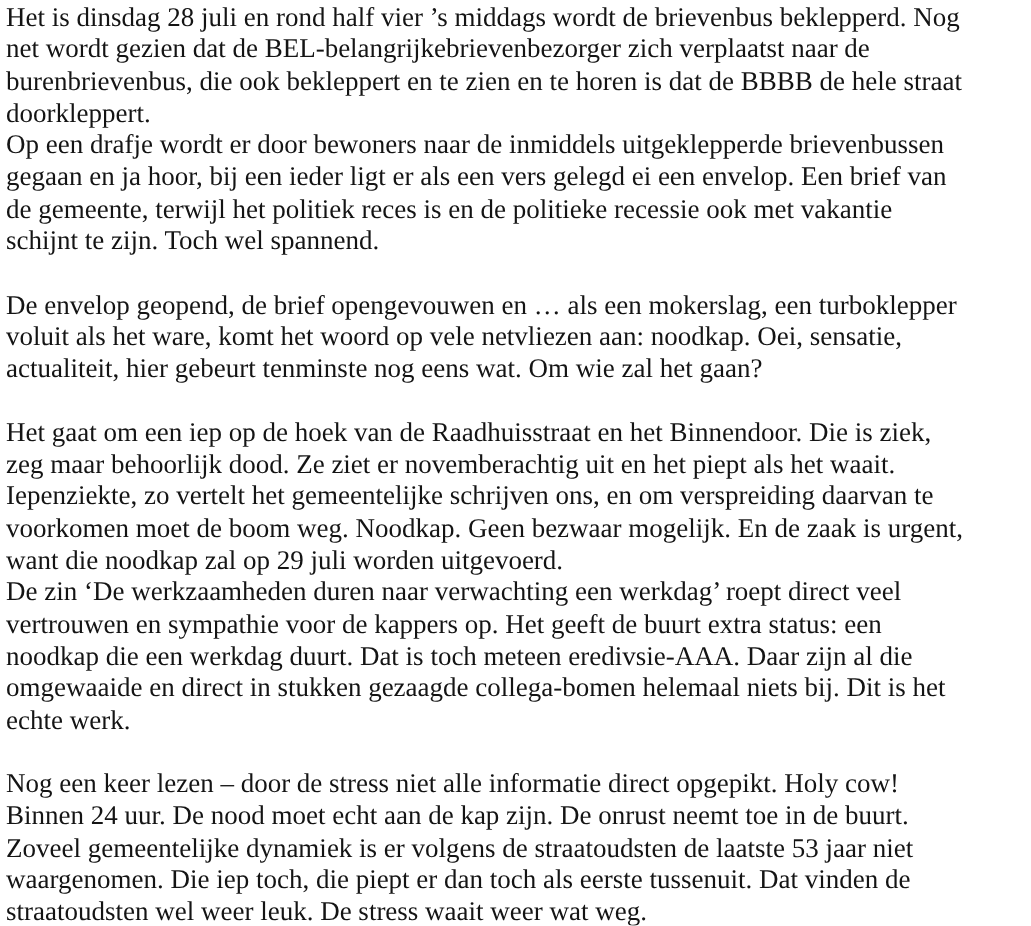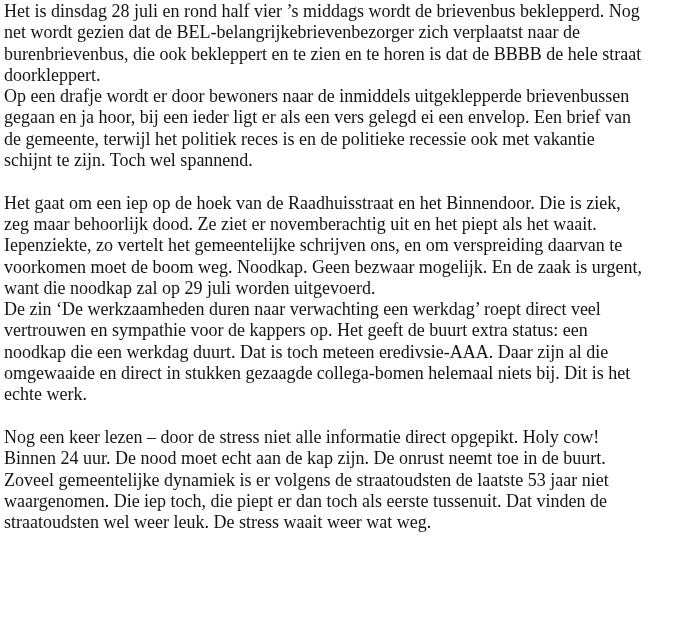--- a/index.html
+++ b/index.html
@@ -37,20 +37,23 @@
 
 <div class="page">
   <div class="para">Het is dinsdag 28 juli en rond half vier ’s middags wordt de brievenbus beklepperd. Nog
 net wordt gezien dat de BEL-belangrijkebrievenbezorger zich verplaatst naar de
 burenbrievenbus, die ook bekleppert en te zien en te horen is dat de BBBB de hele straat
 doorkleppert.
 Op een drafje wordt er door bewoners naar de inmiddels uitgeklepperde brievenbussen
 gegaan en ja hoor, bij een ieder ligt er als een vers gelegd ei een envelop. Een brief van
 de gemeente, terwijl het politiek reces is en de politieke recessie ook met vakantie
 schijnt te zijn. Toch wel spannend.</div>
+  <div class="para">De envelop geopend, de brief opengevouwen en … als een mokerslag, een turboklepper
+voluit als het ware, komt het woord op vele netvliezen aan: noodkap. Oei, sensatie,
+actualiteit, hier gebeurt tenminste nog eens wat. Om wie zal het gaan?</div>
   <div class="para">Het gaat om een iep op de hoek van de Raadhuisstraat en het Binnendoor. Die is ziek,
 zeg maar behoorlijk dood. Ze ziet er novemberachtig uit en het piept als het waait.
 Iepenziekte, zo vertelt het gemeentelijke schrijven ons, en om verspreiding daarvan te
 voorkomen moet de boom weg. Noodkap. Geen bezwaar mogelijk. En de zaak is urgent,
 want die noodkap zal op 29 juli worden uitgevoerd.
 De zin ‘De werkzaamheden duren naar verwachting een werkdag’ roept direct veel
 vertrouwen en sympathie voor de kappers op. Het geeft de buurt extra status: een
 noodkap die een werkdag duurt. Dat is toch meteen eredivsie-AAA. Daar zijn al die
 omgewaaide en direct in stukken gezaagde collega-bomen helemaal niets bij. Dit is het
 echte werk.</div>

